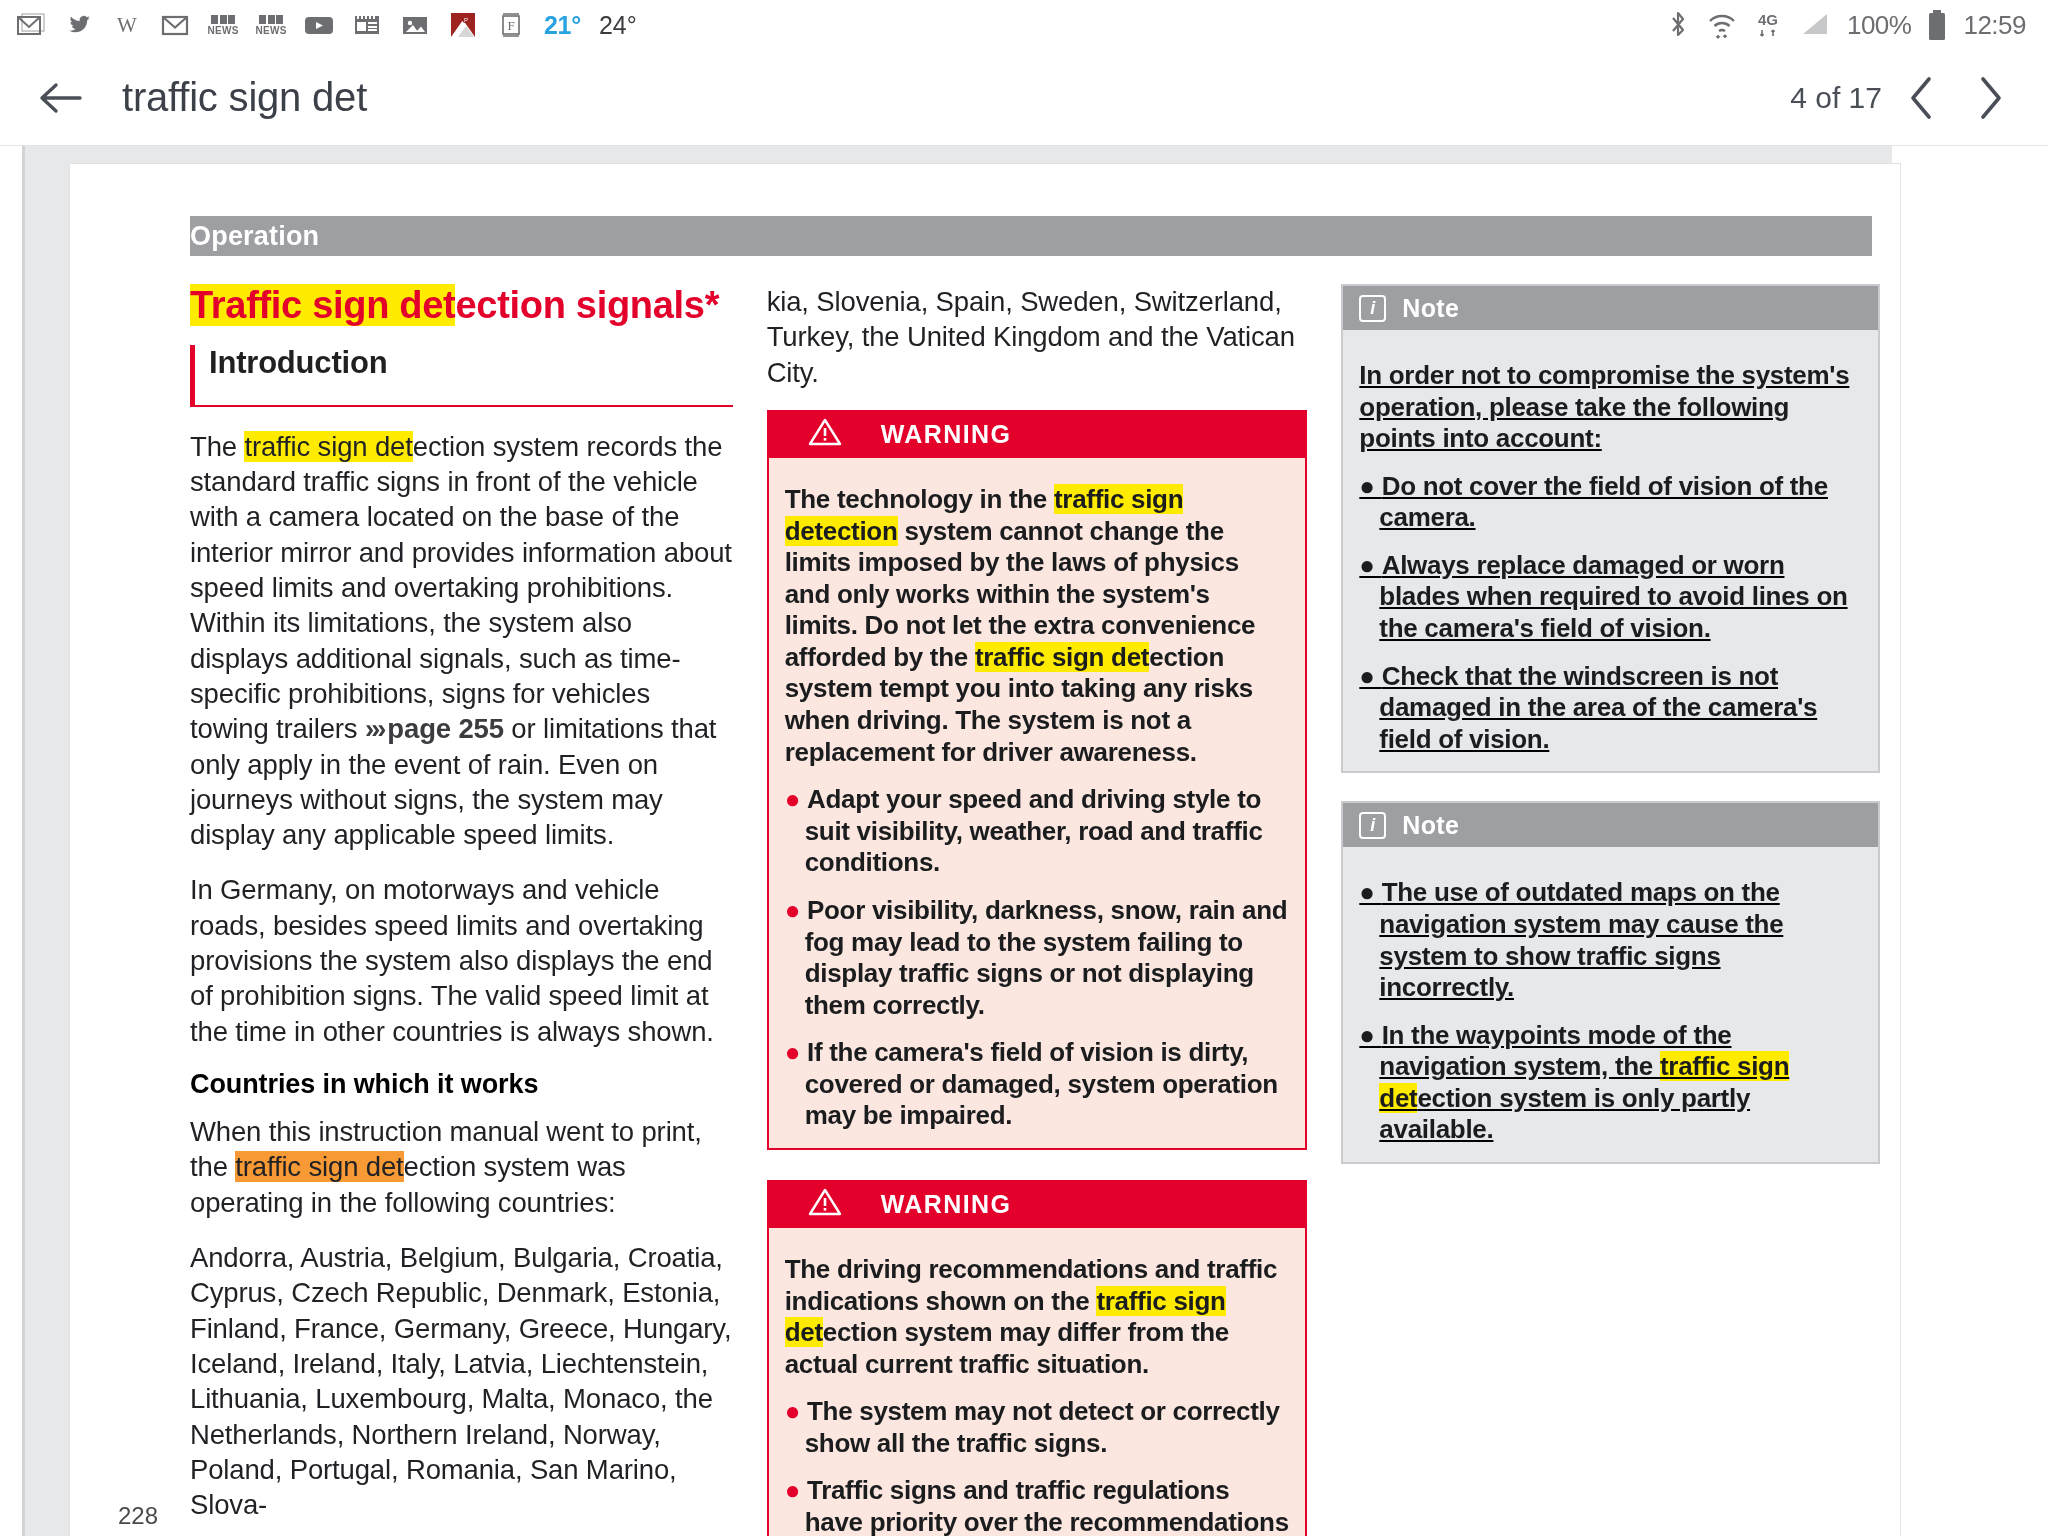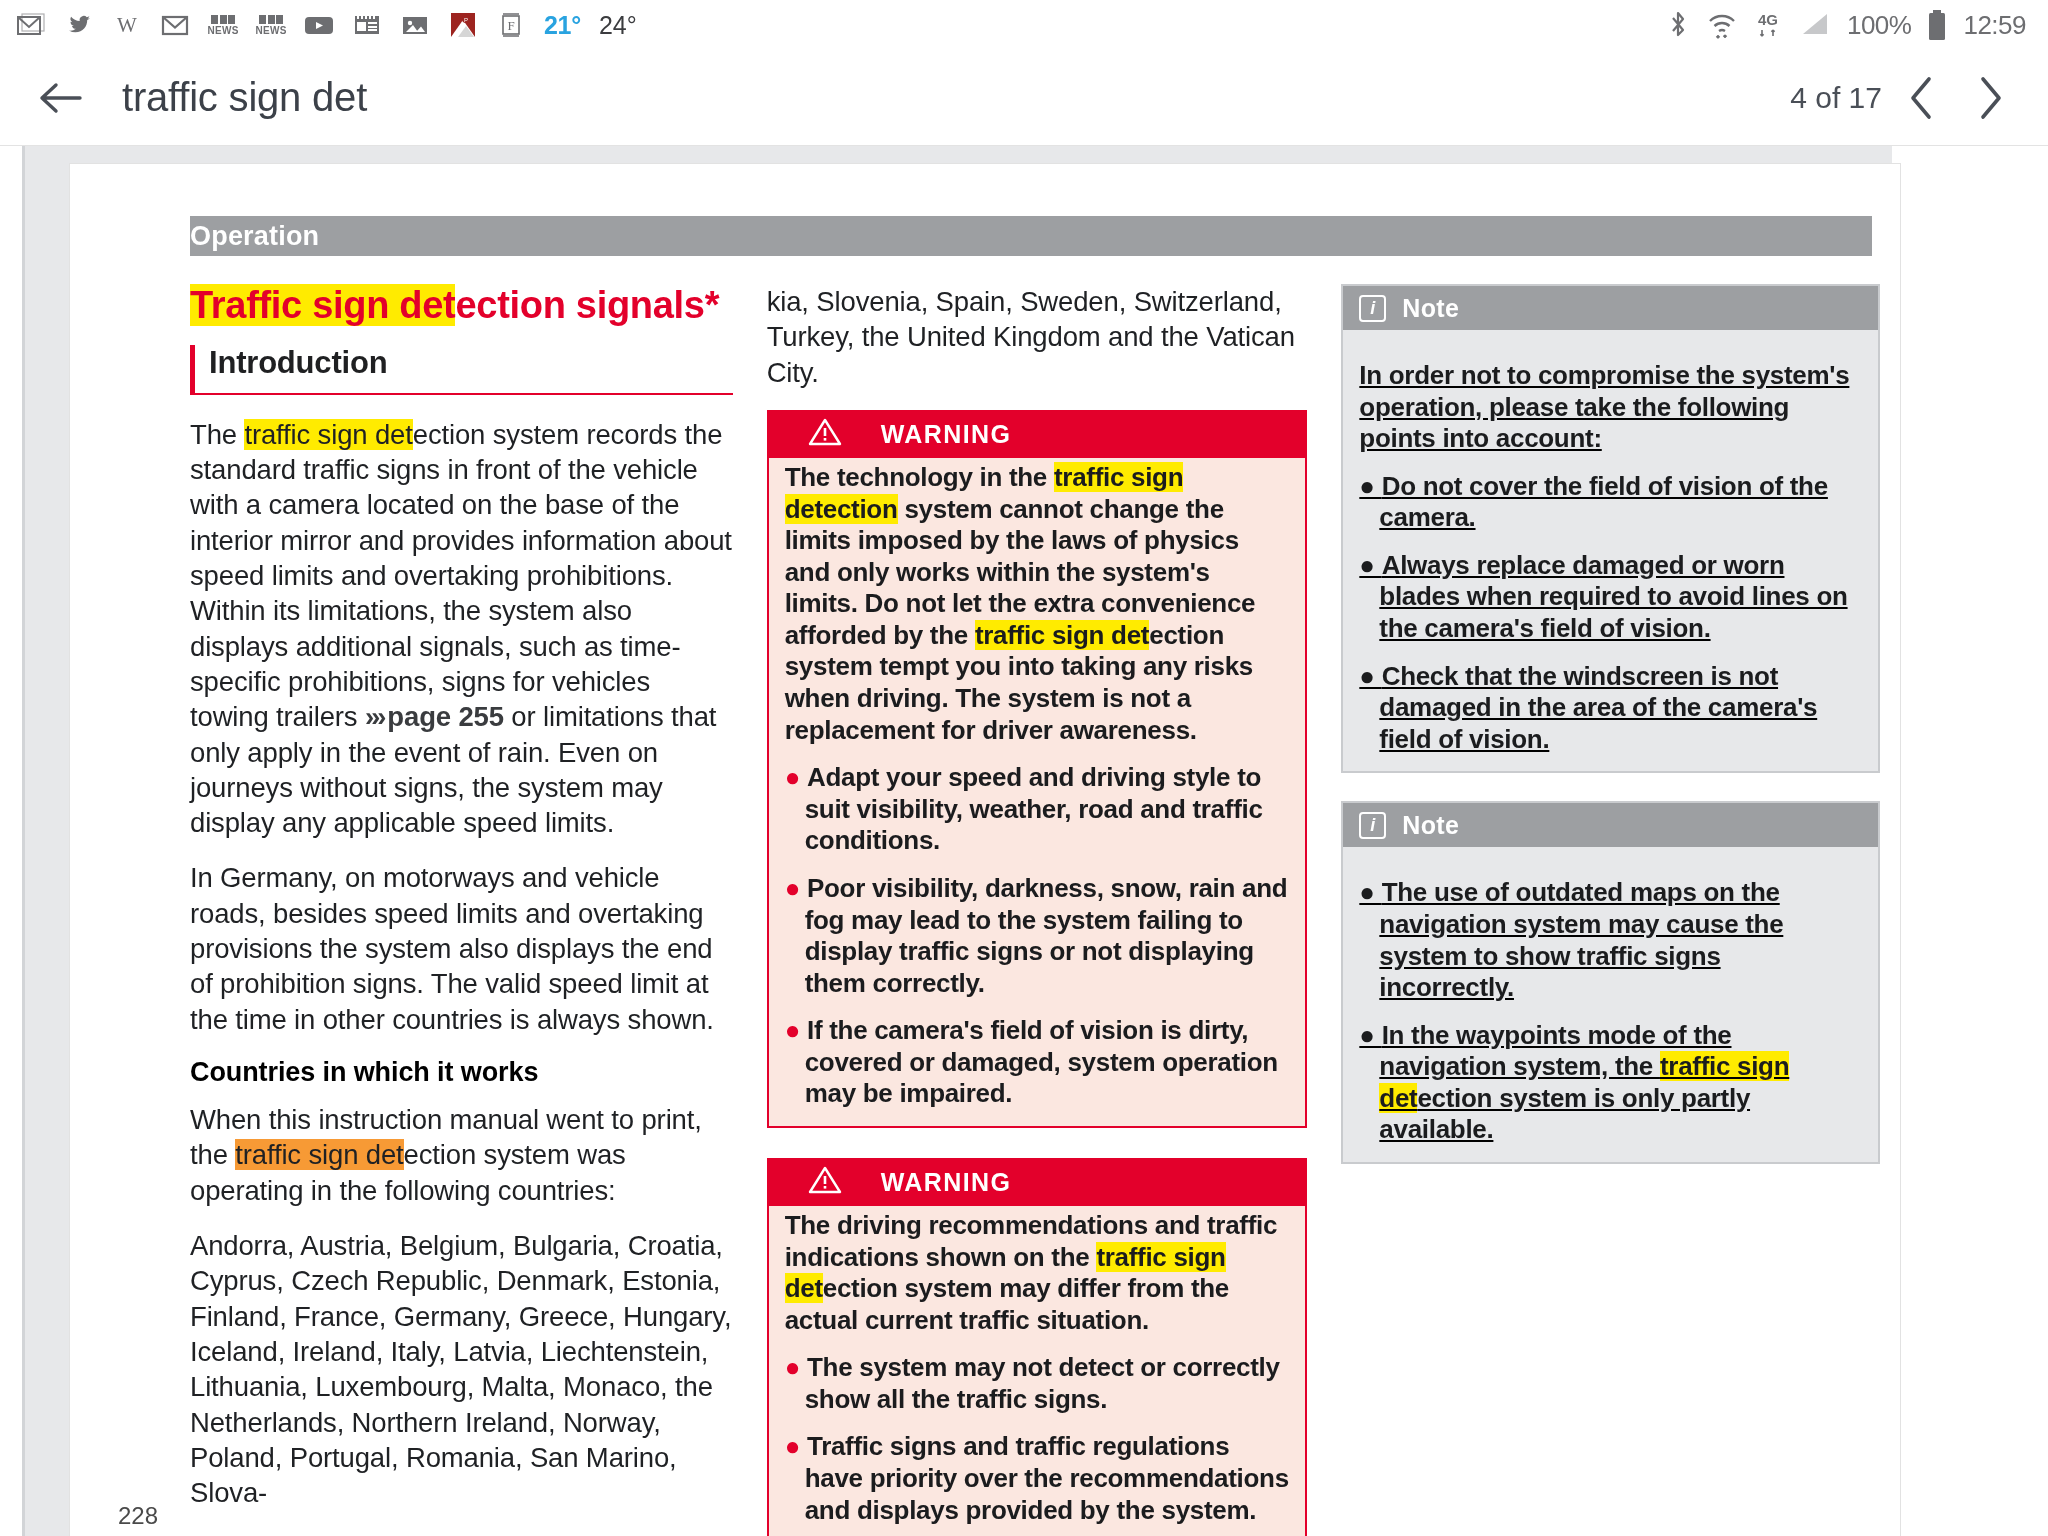--- a/index.html
+++ b/index.html
@@ -113,21 +113,21 @@
 
   
   .doc-h1 {
     font-size: 38px; font-weight: 700; color: #e3002b;
     letter-spacing: -.3px; line-height: 1.12;
     margin-bottom: 18px;
   }
   .doc-h2-wrap {
     border-left: 5px solid #e3002b;
     border-bottom: 2px solid #e3002b;
-    padding: 0 0 12px 14px;
+    padding: 0 0 24px 14px;
     margin-bottom: 22px;
   }
   .doc-h2 { font-size: 31px; font-weight: 700; color: #1f2022; letter-spacing: -.2px; }
   .doc-h3 { font-size: 27px; font-weight: 700; color: #000000; margin-bottom: 14px; letter-spacing: -.1px; }
   p.body {
     font-size: 27.5px; line-height: 1.285;
     color: #1f2124; margin-bottom: 20px;
     letter-spacing: -.15px;
   }
   p.body:last-child { margin-bottom: 0; }
@@ -147,21 +147,21 @@
   }
   .warn-head {
     background: #e3002b; height: 46px;
     display: flex; align-items: center; gap: 18px;
     padding-left: 18px;
   }
   .warn-head .tri { display: block; }
   .warn-head span {
     color: #ffffff; font-size: 25px; font-weight: 700; letter-spacing: 1.4px; margin-left: 21px;
   }
-  .warn-body { padding: 4px 16px 16px 16px; }
+  .warn-body { padding: 26px 16px 16px 16px; }
   .warn-body p {
     font-size: 26px; line-height: 1.215; font-weight: 700;
     color: #1b1c1e; margin-bottom: 16px; letter-spacing: -.3px;
   }
   .warn-body p:last-child { margin-bottom: 0; }
   .warn-body p.bul { text-indent: -20px; padding-left: 20px; }
   .bdot { color: #e3002b; font-weight: 700; }
 
   
   .note-box {

